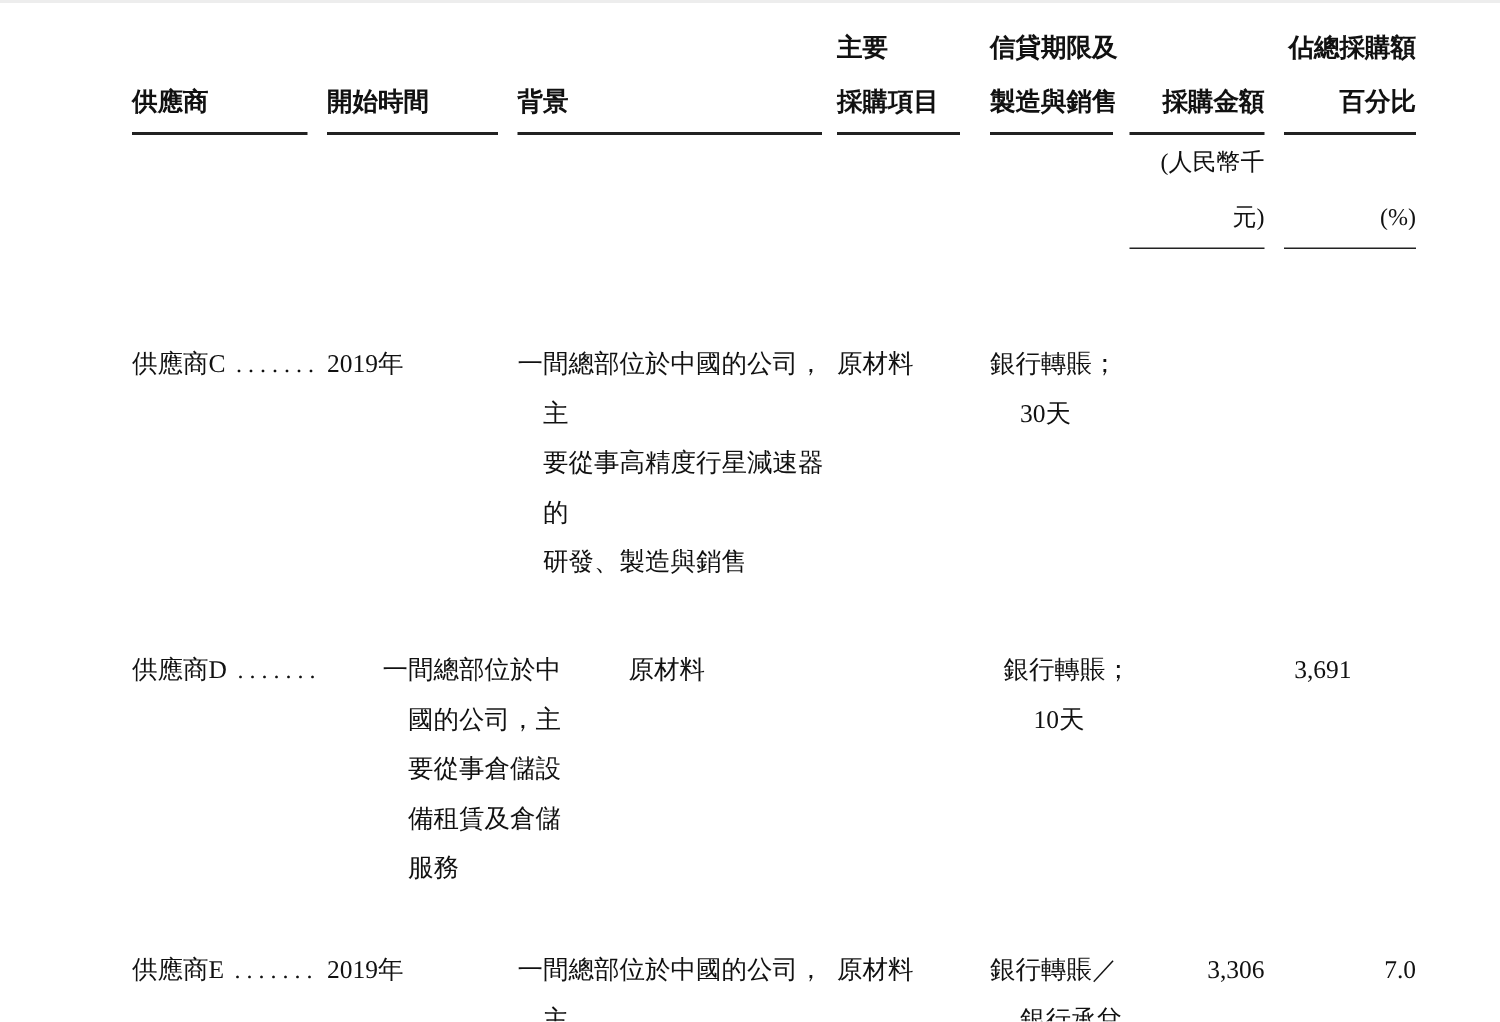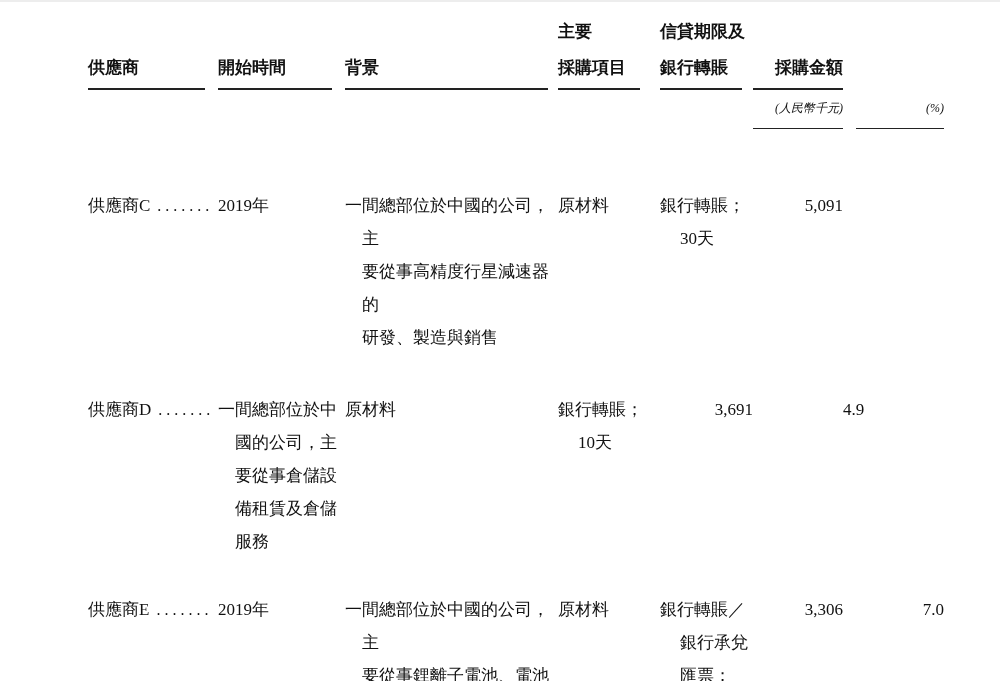--- a/index.html
+++ b/index.html
@@ -37,26 +37,26 @@
   .rule { height: 1.5px; background: #222222; }
   .w117 { width: 117px; }
   .w114 { width: 114px; }
   .w203 { width: 203px; }
   .w82  { width: 82px; }
   .w90  { width: 90px; }
   .w88  { width: 88px; }
   .num { text-align: right; }
   
   .subheader { align-items: end; }
-  .ucell { line-height: 37px; font-style: italic; font-size: 12px; text-align: right; }
+  .ucell { line-height: 37px; font-size: 16px; text-align: right; }
   .ucell .rule { margin-top: 1px; }
   
   .row { line-height: 33px; }
   .row-c { margin-top: 60px; }
-  .row-d { margin-top: 39px; }
+  .row-d { margin-top: 39px; gap: 37px; }
   .row-e { margin-top: 35px; }
   .multiline {
     white-space: pre-line;
     padding-left: 17px;
     text-indent: -17px;
   }
   .payment.multiline { padding-left: 20px; text-indent: -20px; }
   .dots { letter-spacing: 4px; margin-left: 7px; font-size: 16px; }
 </style>
 </head>
@@ -80,28 +80,33 @@
         <div>背景</div>
         <div class="rule w203"></div>
       </div>
       <div class="hcell">
         <div>主要</div>
         <div>採購項目</div>
         <div class="rule w82"></div>
       </div>
       <div class="hcell">
         <div>信貸期限及</div>
-        <div>銀行轉賬</div>
+        <div>製造與銷售</div>
         <div class="rule w82"></div>
       </div>
       <div class="hcell num">
         <div>採購金額</div>
         <div class="rule w90"></div>
       </div>
       <div></div>
+      <div class="hcell num">
+        <div>佔總採購額</div>
+        <div>百分比</div>
+        <div class="rule w88"></div>
+      </div>
     </div>
 
     <div class="grid subheader">
       <div></div>
         <div></div>
         <div></div>
         <div></div>
         <div></div>
       <div class="ucell">
         <div>(人民幣千元)</div>
@@ -116,21 +121,20 @@
 
     <div class="grid row row-c">
       <div><span>供應商C</span><span class="dots">.......</span></div>
       <div>2019年</div>
       <div class="multiline">一間總部位於中國的公司，主
 要從事高精度行星減速器的
 研發、製造與銷售</div>
       <div>原材料</div>
       <div class="payment multiline">銀行轉賬；
 30天</div>
-      <div class="num">5,091</div>
       <div></div>
     </div>
 
     <div class="grid row row-d">
       <div><span>供應商D</span><span class="dots">.......</span></div>
       <div class="multiline">一間總部位於中國的公司，主
 要從事倉儲設備租賃及倉儲
 服務</div>
       <div>原材料</div>
       <div class="payment multiline">銀行轉賬；

